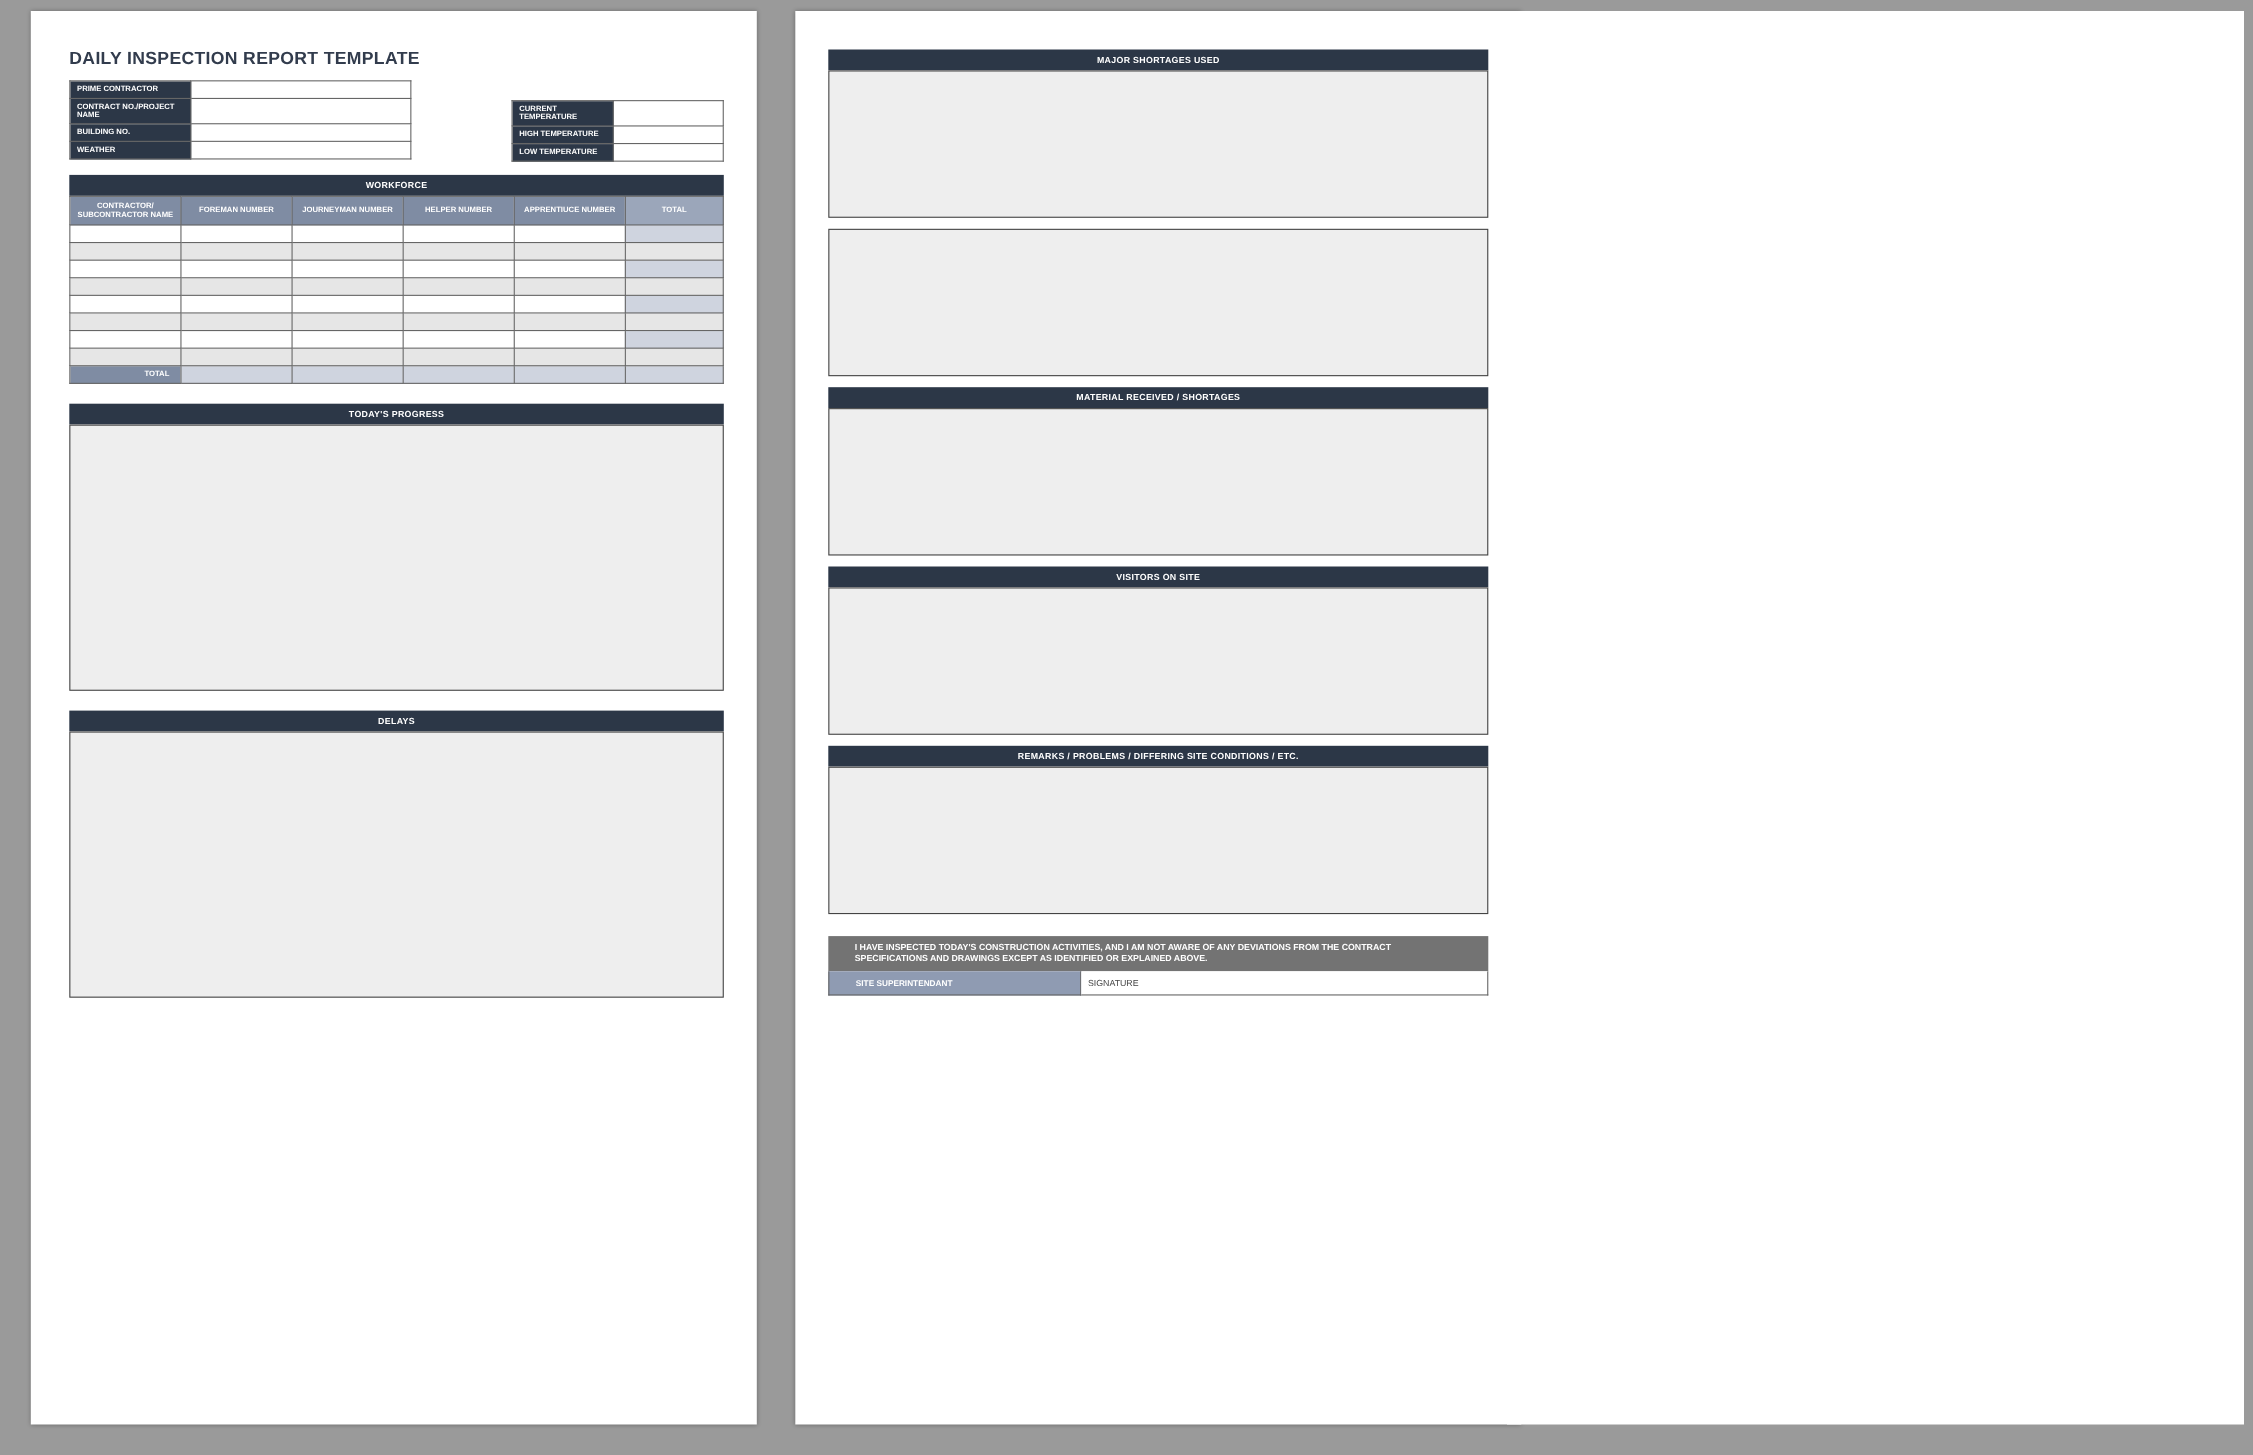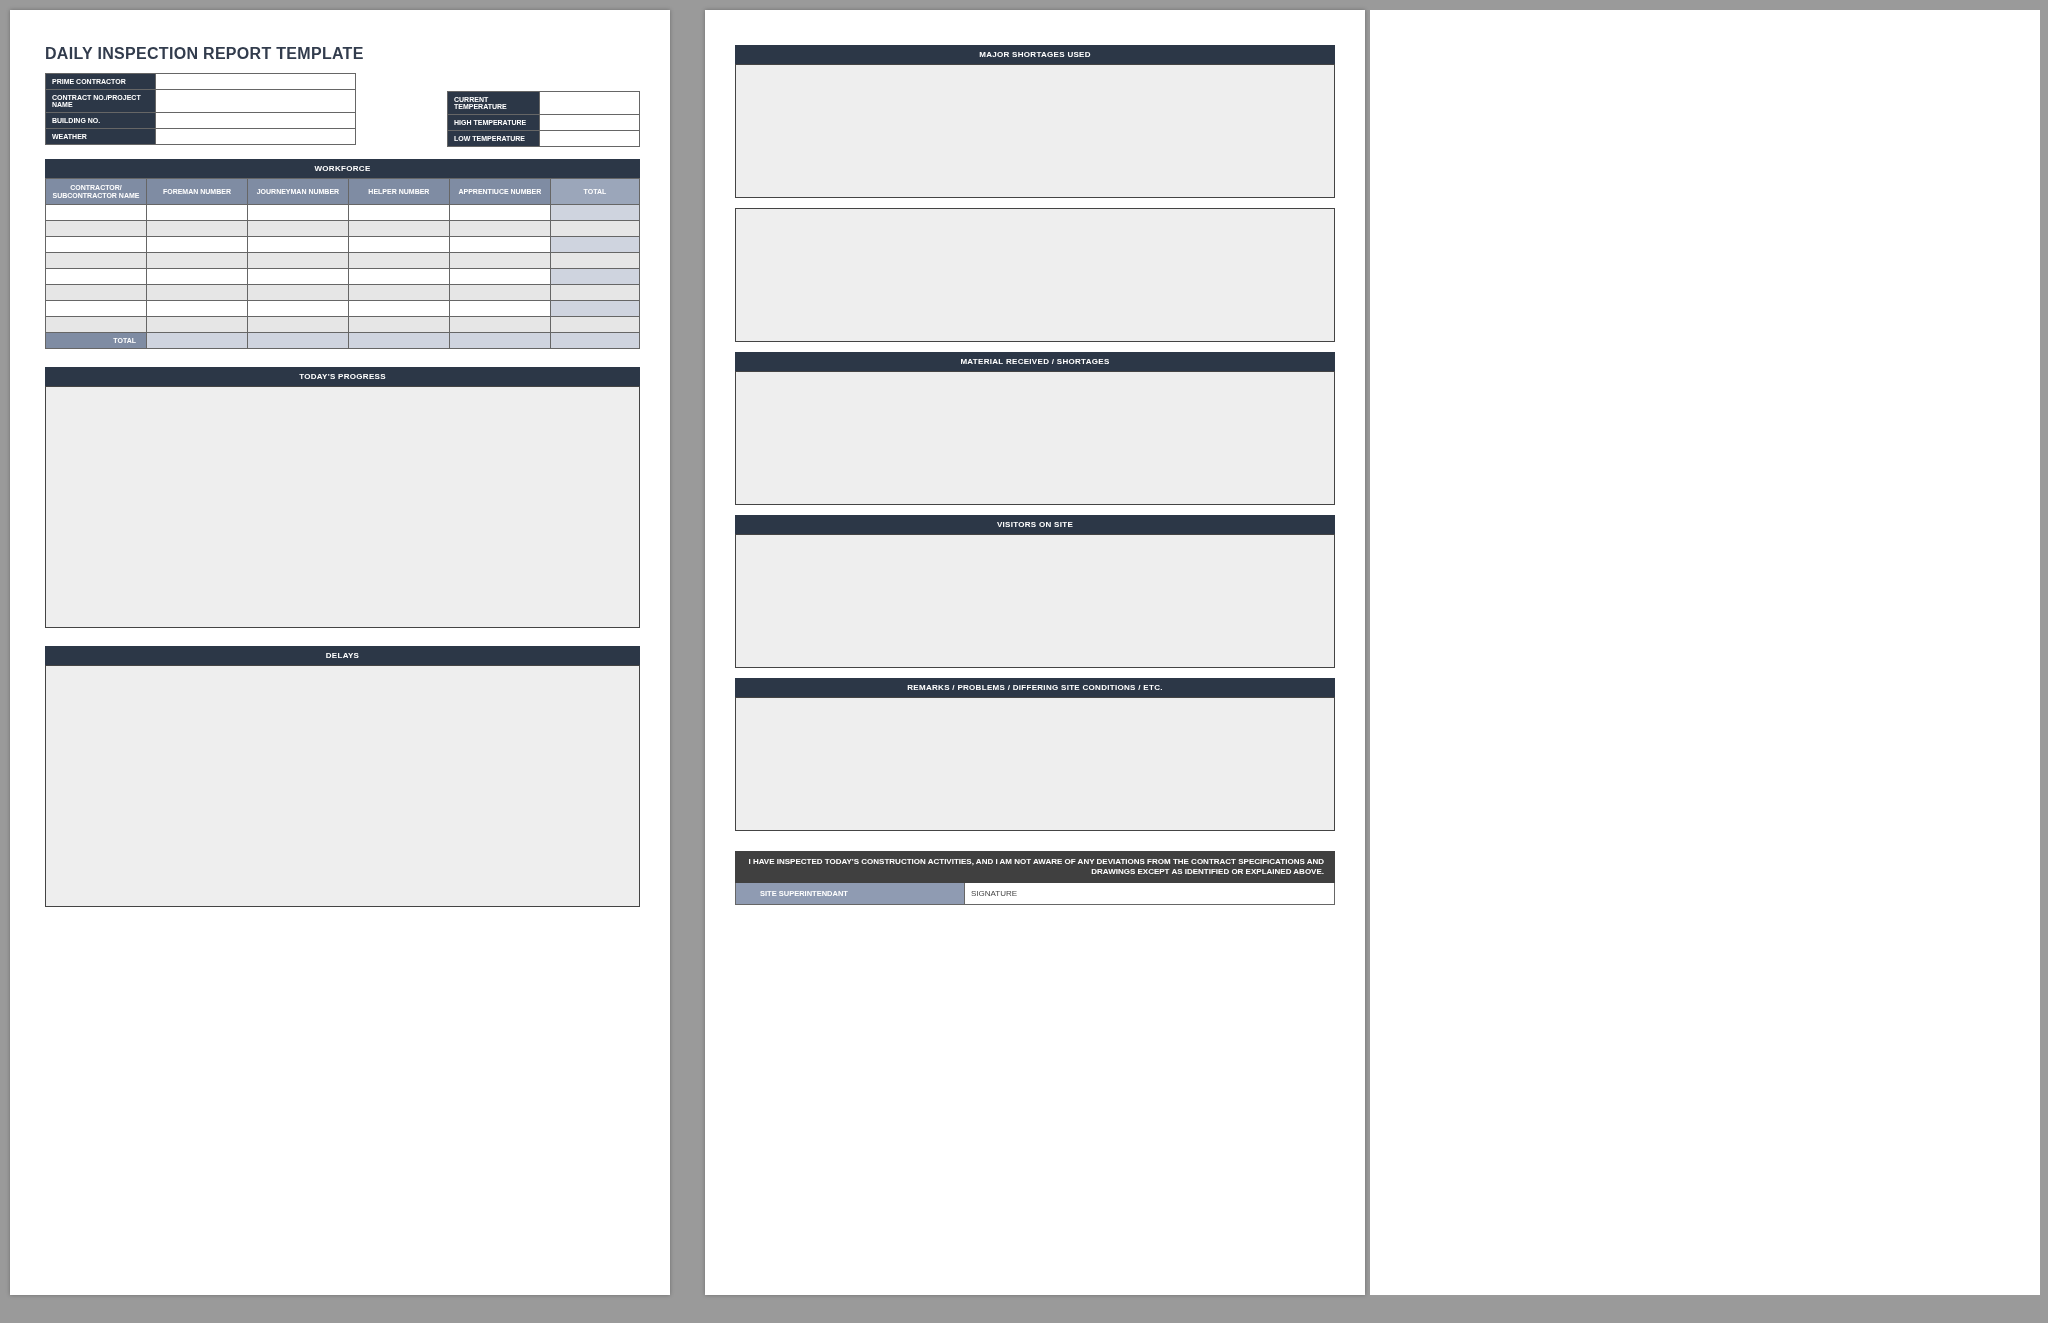--- a/index.html
+++ b/index.html
@@ -16,20 +16,21 @@
   }
   .page {
     position: absolute;
     background: #ffffff;
     width: 660px;
     height: 1285px;
     top: 10px;
     box-shadow: 0 0 4px rgba(0,0,0,.3);
     box-sizing: border-box;
     padding: 35px 30px 20px 30px;
+    margin-left: 18px;
   }
   .page.p1 { left: 10px; padding-left: 35px; }
   .page.p2 { left: 705px; }
   .overflow-strip {
     position: absolute;
     left: 1370px;
     top: 10px;
     width: 670px;
     height: 1285px;
     background: #ffffff;
@@ -56,21 +57,21 @@
   .wfBody td.totalCell { background: #cfd4df; }   
   .wfTotalRow td { background: #7f8ca3; color: #fff; font-size: 7px; font-weight: 700; text-align: right; padding-right: 10px; }
   .wfTotalRow td.tval { background: #cfd4df; color: #333; }
   .box { margin-top: 18px; }
   .box .area { height: var(--h); background: #eeeeee; border: 1px solid #444; }
   .miniBlock { margin-bottom: 10px; }
   .miniBlock .area { height: 132px; background: #eeeeee; border: 1px solid #444; }
   .tempTable { float: right; }
   .tempTable .lbl { width: 92px; font-size: 7px; }
   .tempTable .val { width: 100px; background: #fff; }
-  .certBar { background: #404040; color: #fff; font-size: 8px; font-weight: 700; padding: 6px 11px; line-height: 1.25; text-align: right; }
+  .certBar { background: #737373; color: #fff; font-size: 8px; font-weight: 700; padding: 6px 24px; line-height: 1.25; }
   .sigRow { display: flex; }
   .sigLeft { flex: 0 0 180px; background: #8f9bb2; color:#fff; font-size: 7.5px; font-weight: 700; padding: 6px 24px; border: 1px solid #666; border-top: none;}
   .sigRight {
     flex: 1;
     background: #fff;
     border: 1px solid #666;
     border-left: none;
     border-top: none;
     font-size: 8px;
     color: #444;

